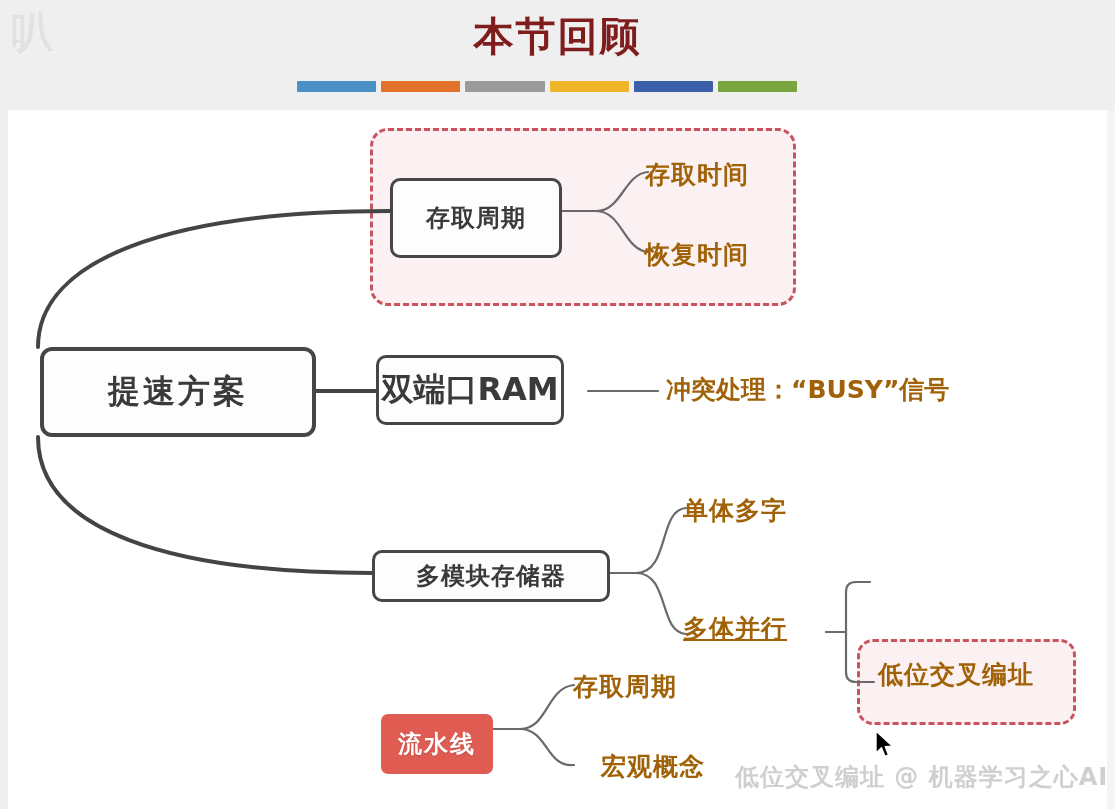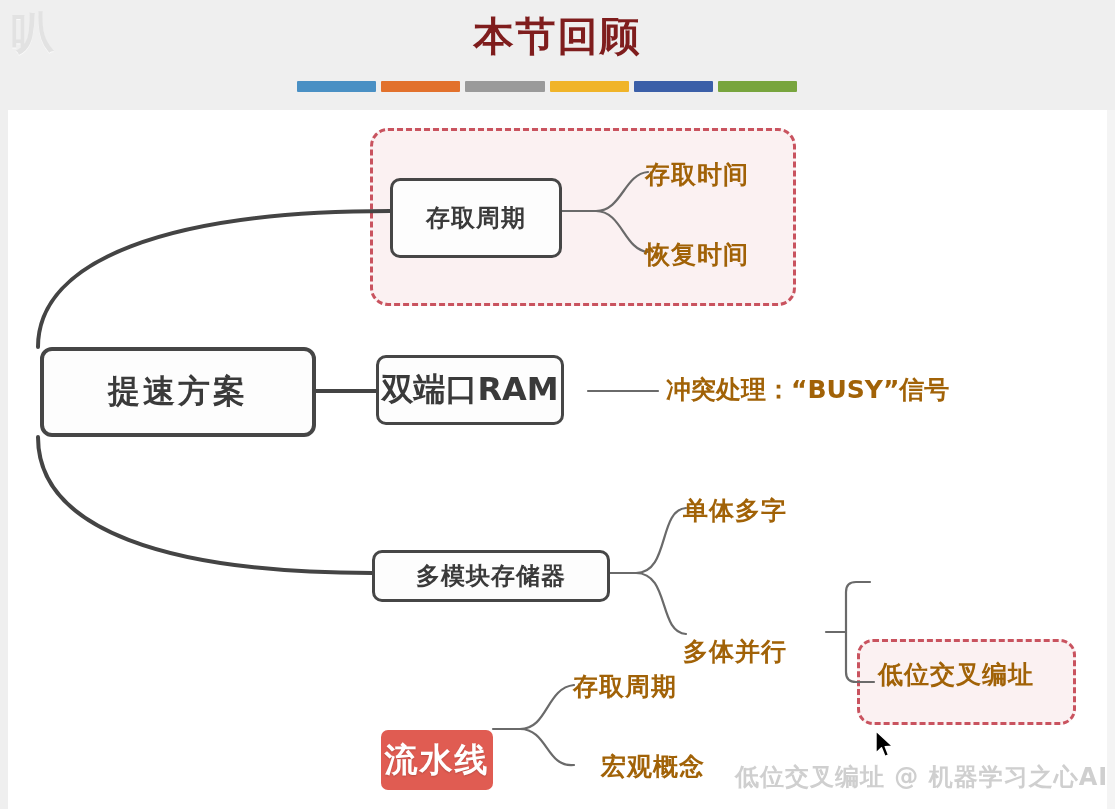--- a/index.html
+++ b/index.html
@@ -65,40 +65,40 @@
     background:#fdfdfd;
   }
   .root{
     left:32px;top:237px;width:276px;height:90px;
     font-size:32px;letter-spacing:3px;border-width:4px;border-radius:12px;
   }
   .n-cycle{left:382px;top:68px;width:172px;height:80px;font-size:24px;letter-spacing:1px;}
   .n-dpram{left:368px;top:245px;width:188px;height:70px;font-size:32px;letter-spacing:0px;}
   .n-multi{left:364px;top:428px;width:238px;height:52px;font-size:24px;letter-spacing:1px;margin-top:12px;}
   .n-pipe{
-    left:373px;top:620px;width:112px;height:60px;
+    left:373px;top:604px;width:112px;height:60px;
     background:#e05c52;border:none;border-radius:7px;
-    color:#ffffff;font-size:33px;letter-spacing:2px;
+    color:#ffffff;font-size:24px;letter-spacing:2px;
     text-shadow:0 1px 2px rgba(0,0,0,.18);
   }
 
   
   .leaf{
     position:absolute;
     color:#a16207;
     font-weight:700;
     white-space:nowrap;
     font-size:25px;
     letter-spacing:1px;
   }
   .l-access   {left:637px;top:48px;}
   .l-recover  {left:637px;top:128px;}
   .l-busy     {left:658px;top:263px;font-size:25px;letter-spacing:0px;}
   .l-oneword  {left:675px;top:384px;}
-  .l-multibody{left:675px;top:525px;}
+  .l-multibody{left:675px;top:502px;text-decoration:underline;}
   .l-high     {left:851px;top:458px;}
   .l-low      {left:870px;top:548px;}
   .l-micro    {left:565px;top:560px;}
   .l-macro    {left:565px;top:640px;margin-left:28px;}
 
   
   .hl{
     position:absolute;
     border:3px dashed #c9535f;
     background:#fbf1f2;

